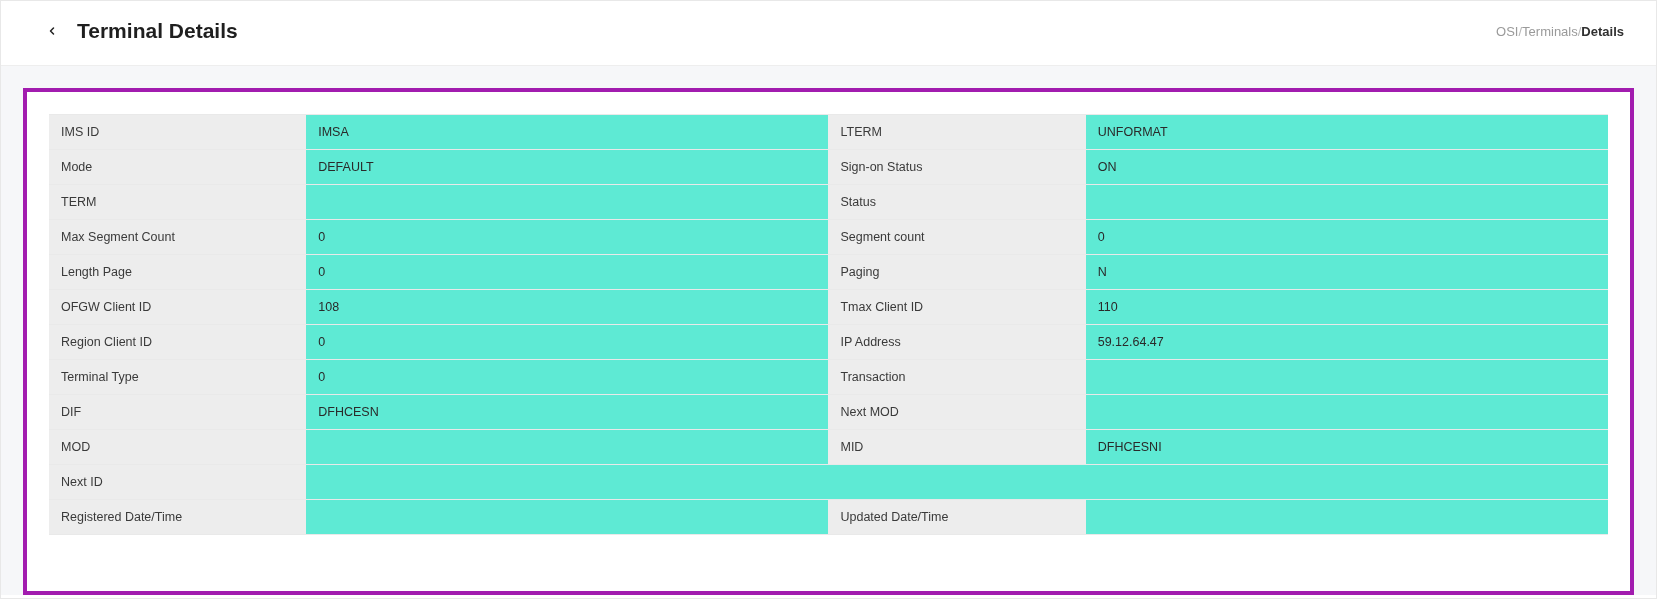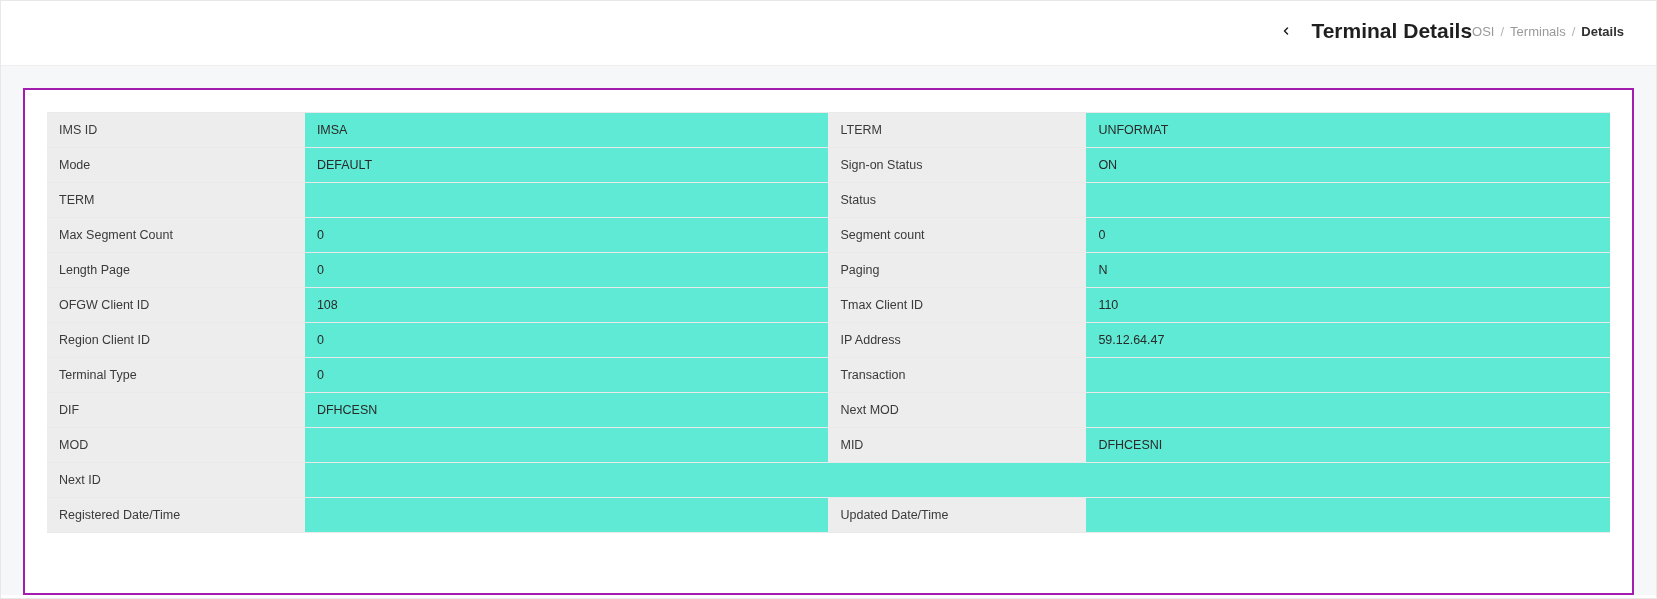--- a/index.html
+++ b/index.html
@@ -14,21 +14,21 @@
   .page {
     width: 1657px;
     height: 599px;
     border: 1px solid #e8e8e8;
     overflow: hidden;
     background: #ffffff;
   }
   .header {
     display: flex;
     align-items: center;
-    justify-content: flex-end;
+    justify-content: space-between;
     padding: 18px 32px 22px 44px;
     background: #ffffff;
     border-bottom: 1px solid #eeeeee;
   }
   .header-left {
     display: flex;
     align-items: center;
     gap: 18px;
   }
   .back-chevron {
@@ -42,35 +42,35 @@
   }
   .back-chevron svg { display: block; }
   .page-title {
     font-size: 21px;
     font-weight: 700;
     color: #1f1f1f;
   }
   .breadcrumb {
     display: flex;
     align-items: center;
-    gap: 6px;
+    gap: 0;
     font-size: 13px;
   }
   .crumb-link { color: #9a9a9a; cursor: pointer; }
   .crumb-sep  { color: #b5b5b5; }
   .crumb-current { color: #303030; font-weight: 600; }
 
   .body-wrap {
     background: #f6f7f9;
     padding: 22px 22px 0 22px;
     height: calc(599px - 70px);
   }
   .panel {
     background: #ffffff;
-    border: 2px solid #a21caf;
+    border: 4px solid #a21caf;
     padding: 22px 22px 11px 22px;
     height: 100%;
   }
   table.details {
     width: 100%;
     border-collapse: collapse;
     table-layout: fixed;
     font-size: 12.5px;
   }
   table.details col.k { width: 16.5%; }

